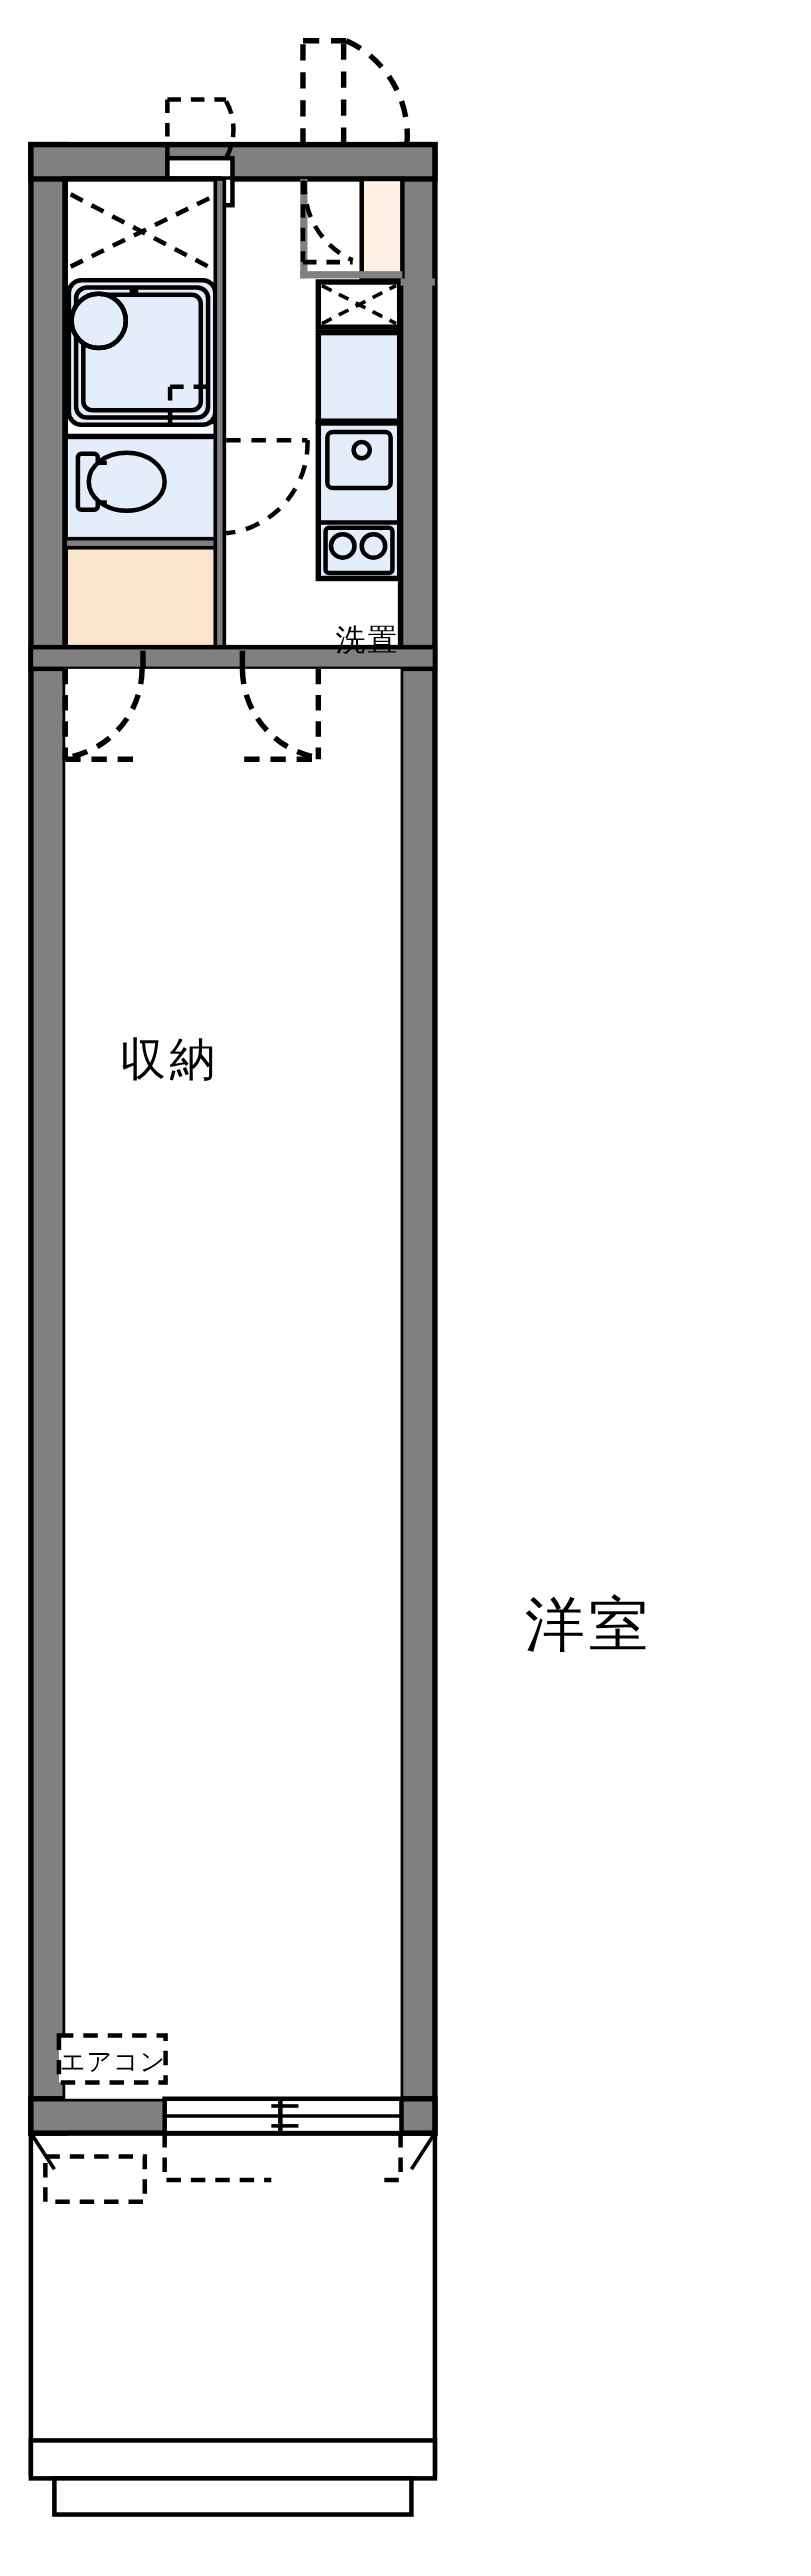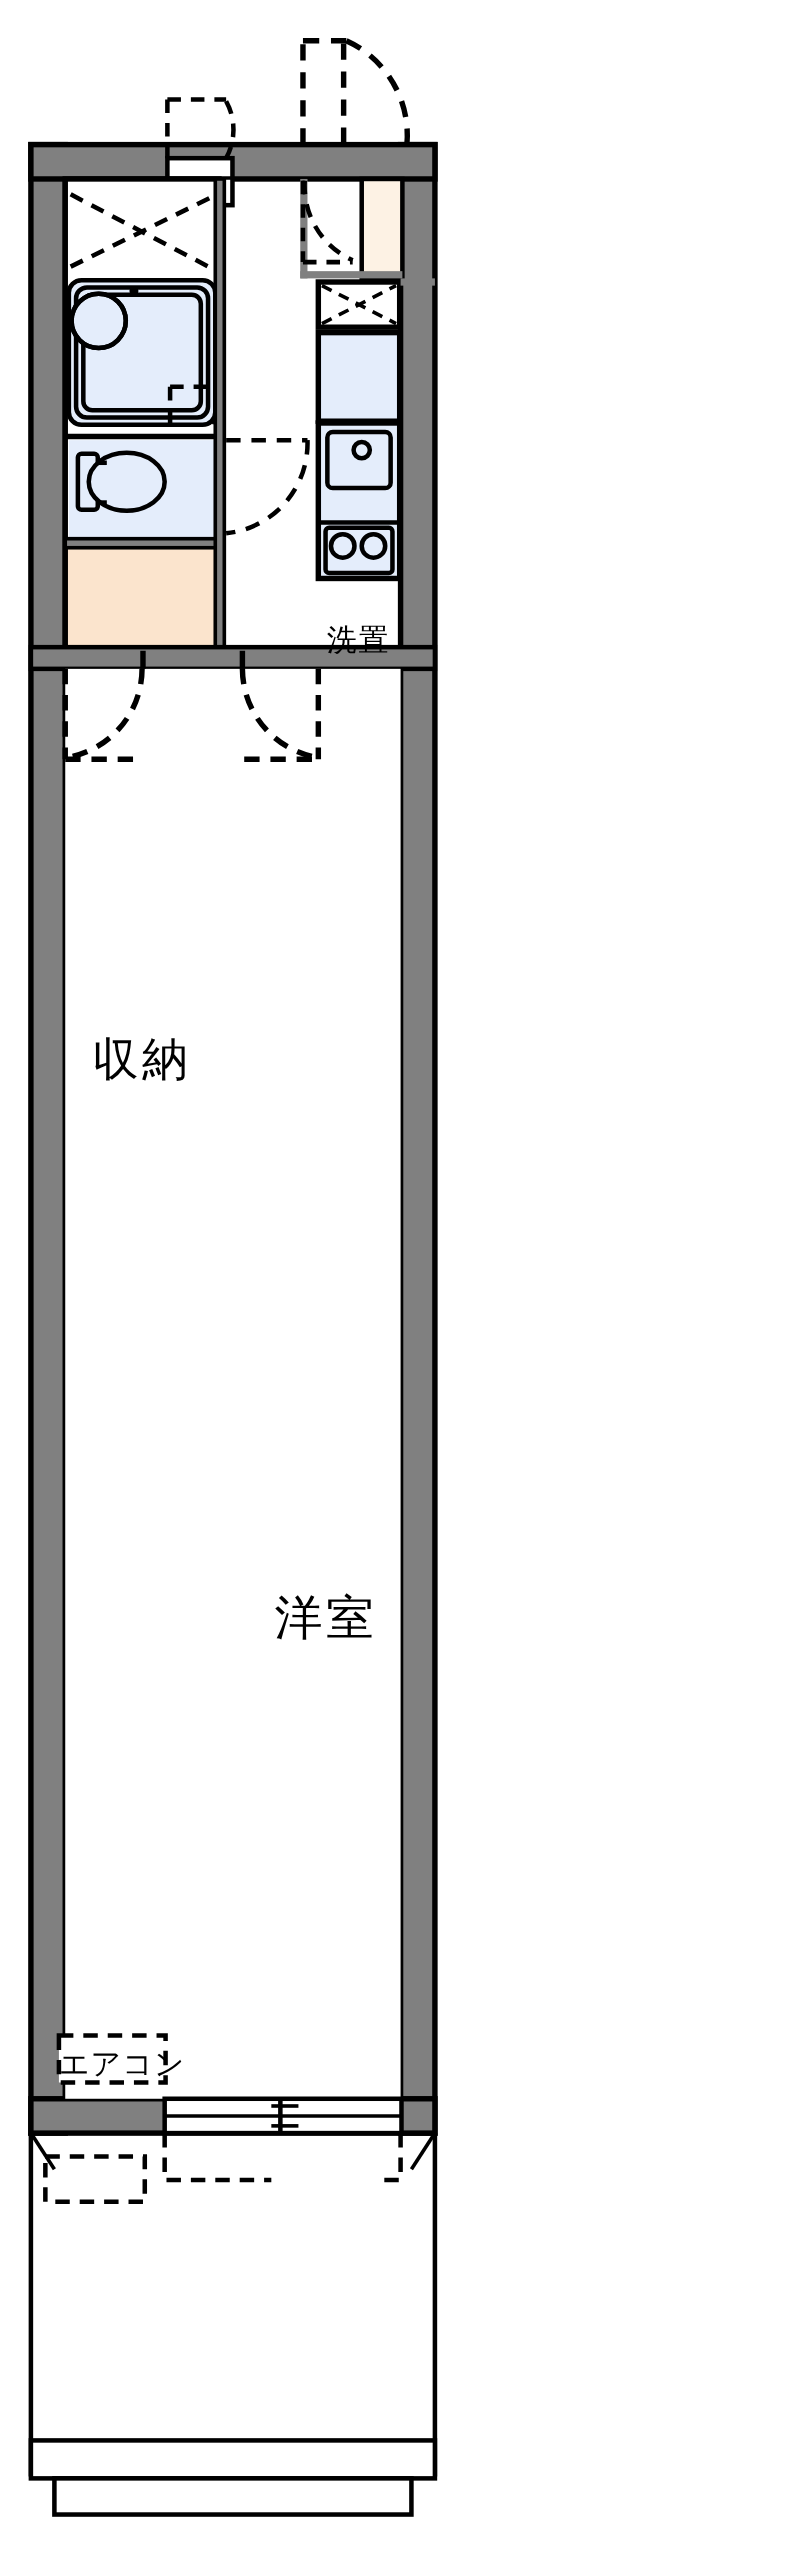--- a/index.html
+++ b/index.html
@@ -1,19 +1,19 @@
 <!DOCTYPE html>
 <html style="font-size:14.5px"><head>
 <meta charset="utf-8">
 <style>
   html,body{margin:0;padding:0;background:#ffffff;}
   body{font-family:"Liberation Sans","DejaVu Sans",sans-serif;}
   #stage{position:relative;width:812px;height:2576px;background:#fff;overflow:hidden;}
   #stage svg{display:block;}
-  .lbl{position:absolute;color:#000;text-align:center;line-height:1.05;white-space:nowrap;}
+  .lbl{position:absolute;color:#000;text-align:right;line-height:1.05;white-space:nowrap;}
 </style>
 </head>
 <body>
 
 <div id="stage">
 <svg width="812" height="2576" viewBox="0 0 898 2850" xmlns="http://www.w3.org/2000/svg">
 
   <rect x="0" y="0" width="898" height="2850" fill="#ffffff"></rect>
 
   <g>
@@ -199,22 +199,22 @@
   </g>
   <g stroke="#000" stroke-width="5" stroke-dasharray="16,11" fill="none">
     <path d="M 182 2360 L 182 2412 L 300 2412"></path>
   </g>
   <g stroke="#000" stroke-width="5" stroke-dasharray="16,11" fill="none">
     <path d="M 443 2360 L 443 2412 L 420 2412"></path>
   </g>
 
 </svg>
 
-  <div class="lbl" style="left:0;width:652px;top:1593px;font-size:48px;letter-spacing:3.6px;">洋室</div>
+  <div class="lbl" style="left:0;width:652px;top:1593px;font-size:60px;letter-spacing:3.6px;">洋室</div>
 
 
   <div class="lbl" style="left:65px;width:154px;top:1035px;font-size:46px;letter-spacing:3.6px;">収納</div>
 
   <div class="lbl" style="left:318px;width:81px;top:624px;font-size:30px;letter-spacing:1.8px;">洗置</div>
 
-  <div class="lbl" style="left:59px;width:107px;top:2048px;font-size:30px;letter-spacing:0.9px;">エアコン</div>
+  <div class="lbl" style="left:59px;width:107px;top:2048px;font-size:25px;letter-spacing:0.9px;">エアコン</div>
 </div>
 
 
 </body></html>

